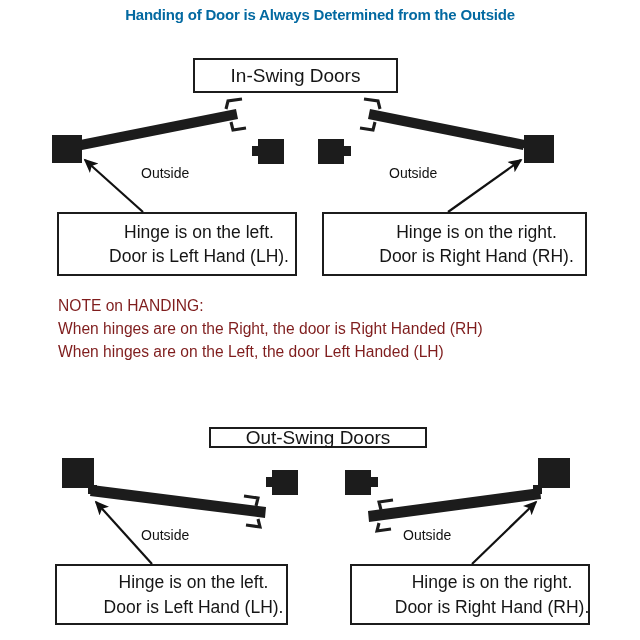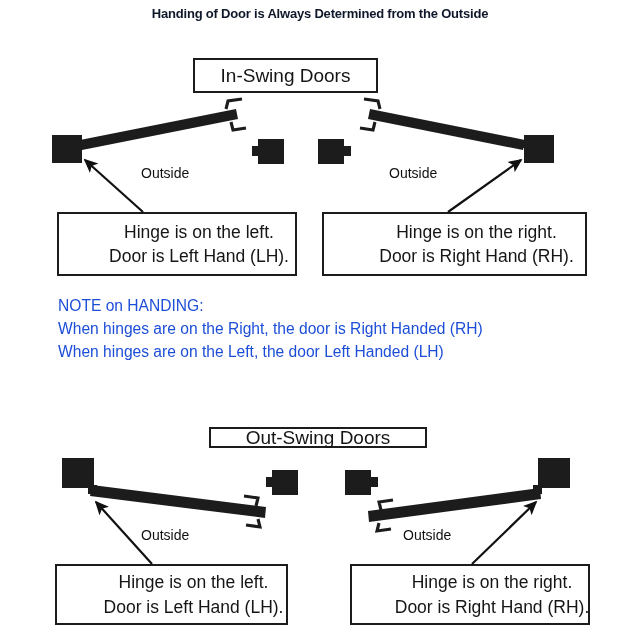--- a/index.html
+++ b/index.html
@@ -19,24 +19,24 @@
     position: relative;
     width: 640px;
     height: 640px;
   }
   .title {
     position: absolute;
     left: 0;
     top: 6px;
     width: 640px;
     text-align: center;
-    font-size: 13px;
+    font-size: 15px;
     font-weight: bold;
     letter-spacing: -0.2px;
-    color: #0f172a;
+    color: #0369a1;
     white-space: nowrap;
   }
   .section-box {
     position: absolute;
     border: 2px solid #1c1c1c;
     background: #ffffff;
     display: flex;
     align-items: center;
     justify-content: center;
     font-size: 19px;
@@ -67,41 +67,41 @@
     font-size: 14px;
     color: #111111;
     white-space: nowrap;
   }
   .note {
     position: absolute;
     left: 58px;
     top: 295px;
     font-size: 15.6px;
     line-height: 1.47;
-    color: #1d4ed8;
+    color: #7f1d1d;
     white-space: nowrap;
   }
   .note .ln { display: block; }
   svg.overlay {
     position: absolute;
     left: 0;
     top: 0;
     width: 640px;
     height: 640px;
     pointer-events: none;
   }
 </style>
 </head>
 <body>
 
 <div id="stage">
 
   <div class="title">Handing of Door is Always Determined from the Outside</div>
 
-  <div class="section-box" style="left:193px; top:58px; width:185px; height:35px;">
+  <div class="section-box" style="left:193px; top:58px; width:205px; height:35px;">
     <span>In-Swing Doors</span>
   </div>
 
   <div class="outside-label" style="left:141px; top:165px;">Outside</div>
   <div class="outside-label" style="left:389px; top:165px;">Outside</div>
   <div class="outside-label" style="left:141px; top:527px;">Outside</div>
   <div class="outside-label" style="left:403px; top:527px;">Outside</div>
 
   <div class="callout-box" style="left:57px; top:212px; width:240px; height:64px;">
     <span class="ln">Hinge is on the left.</span>

